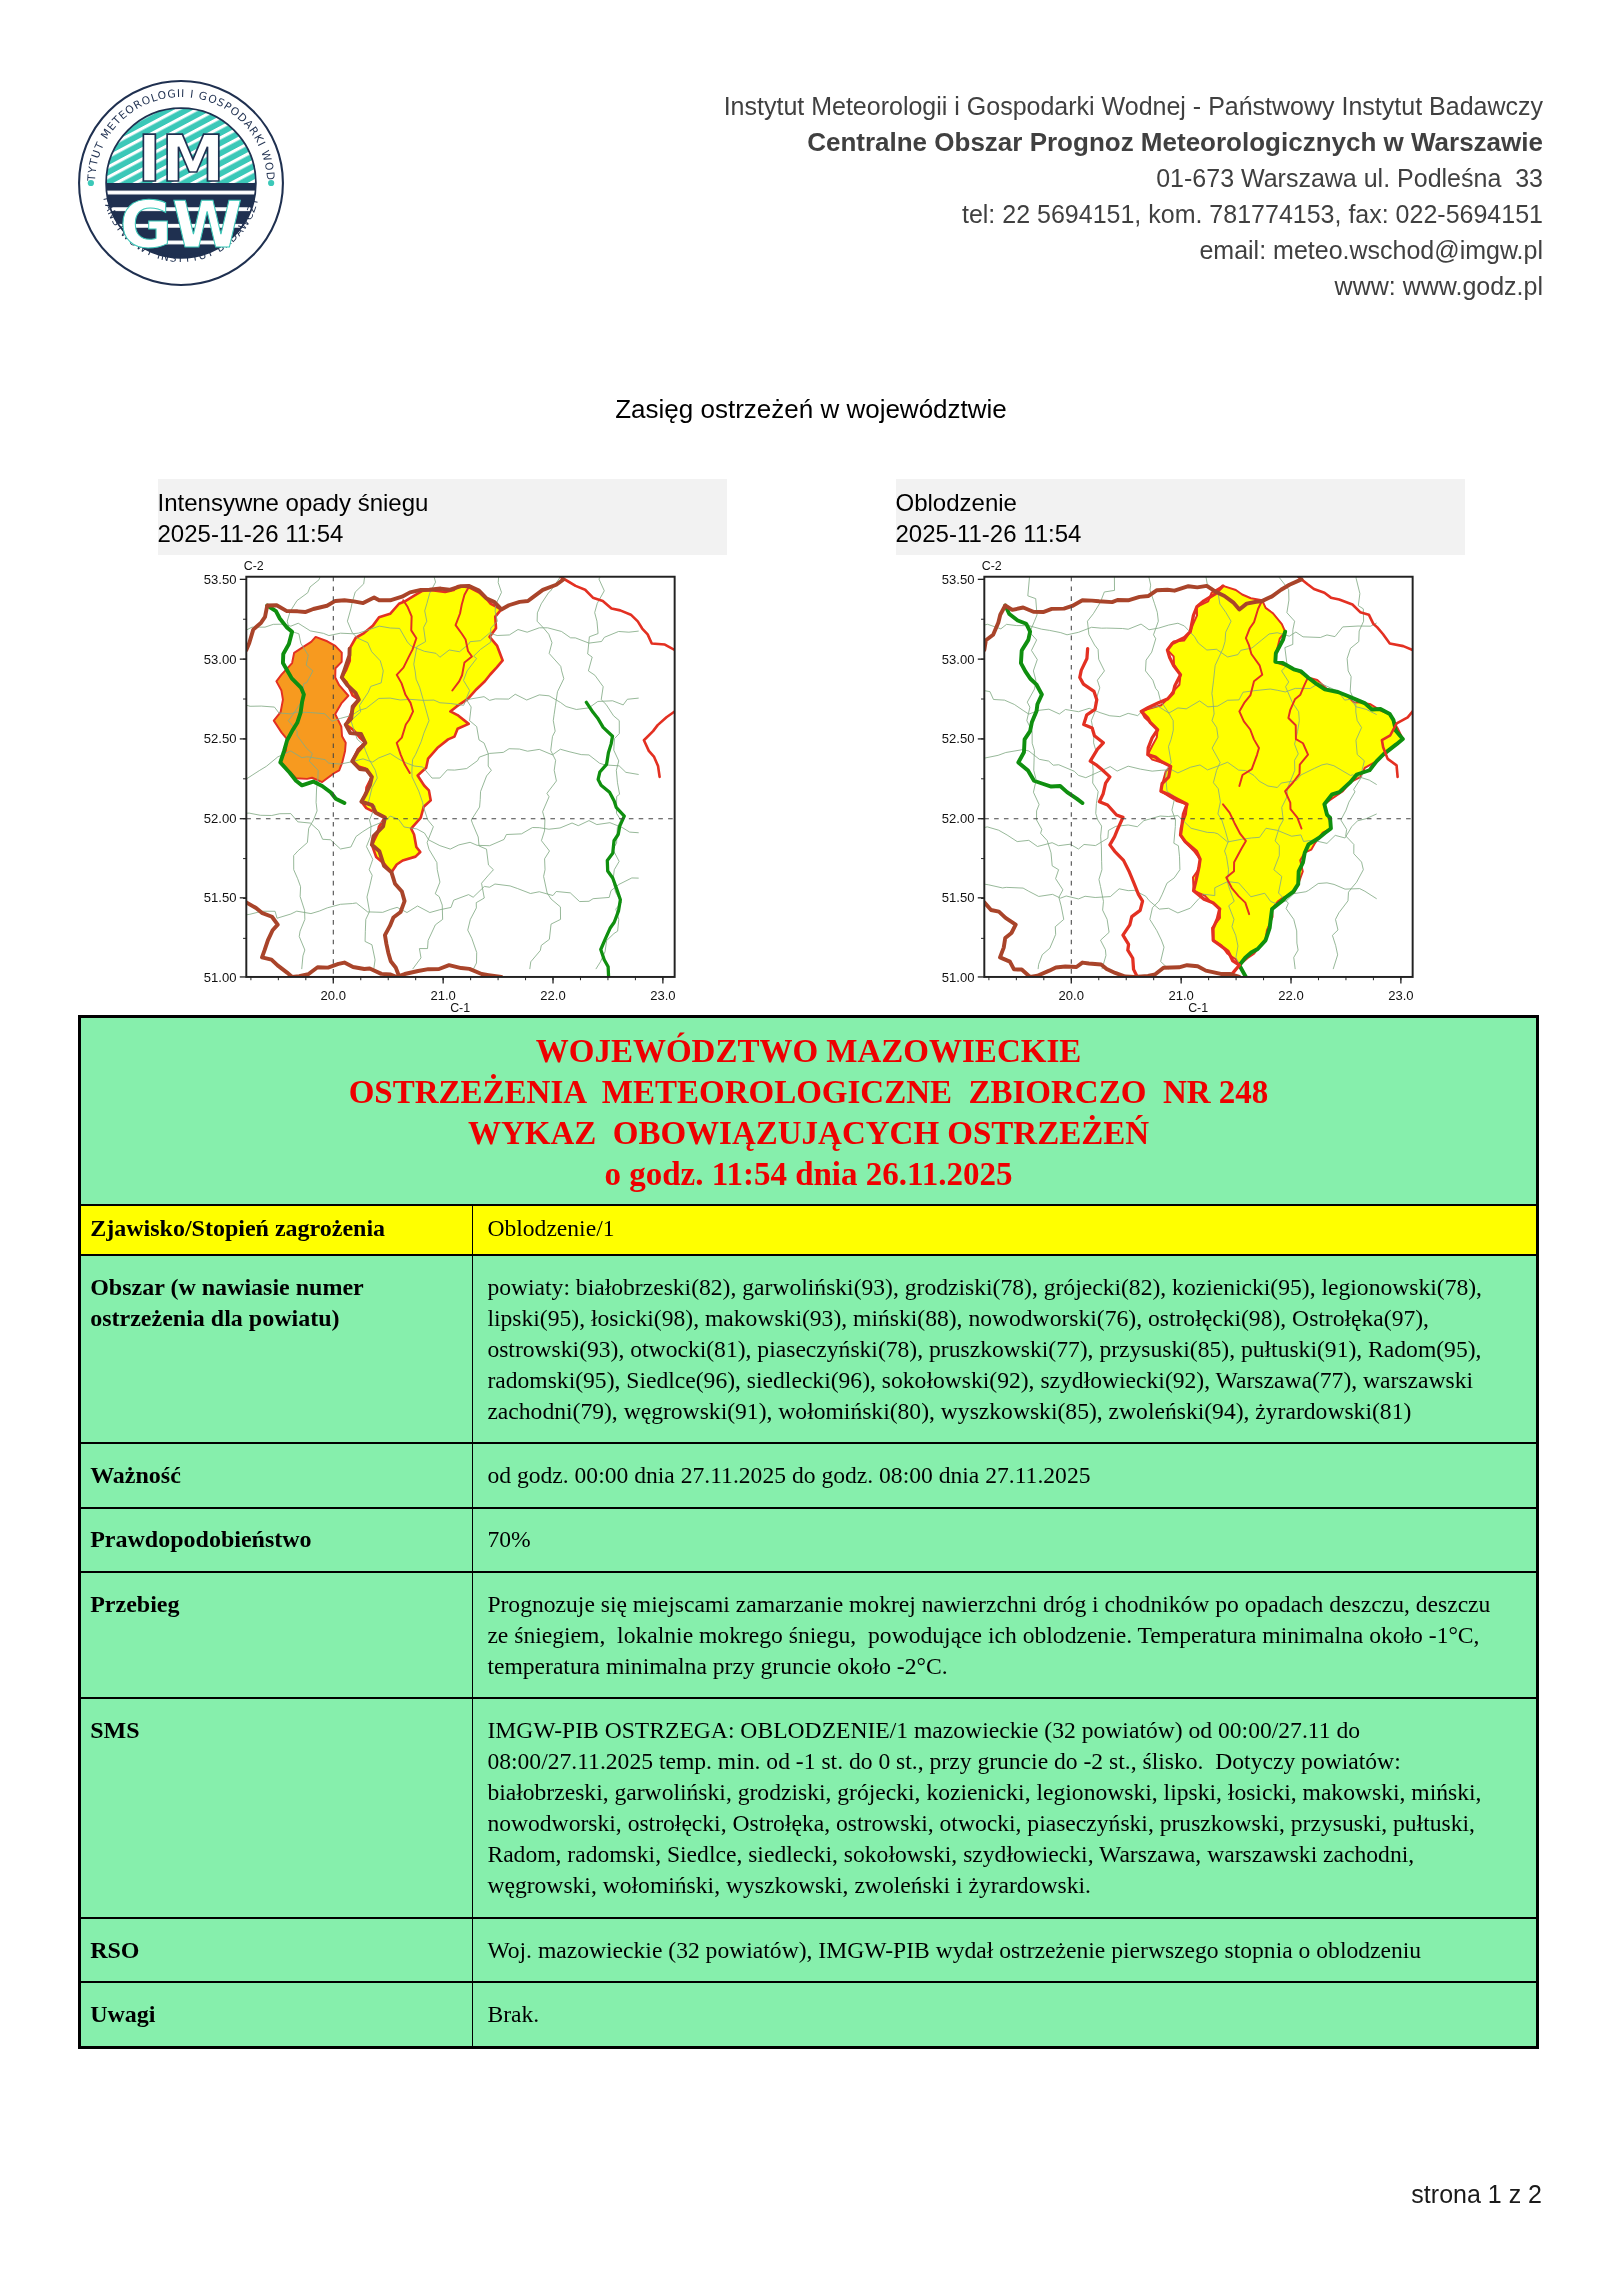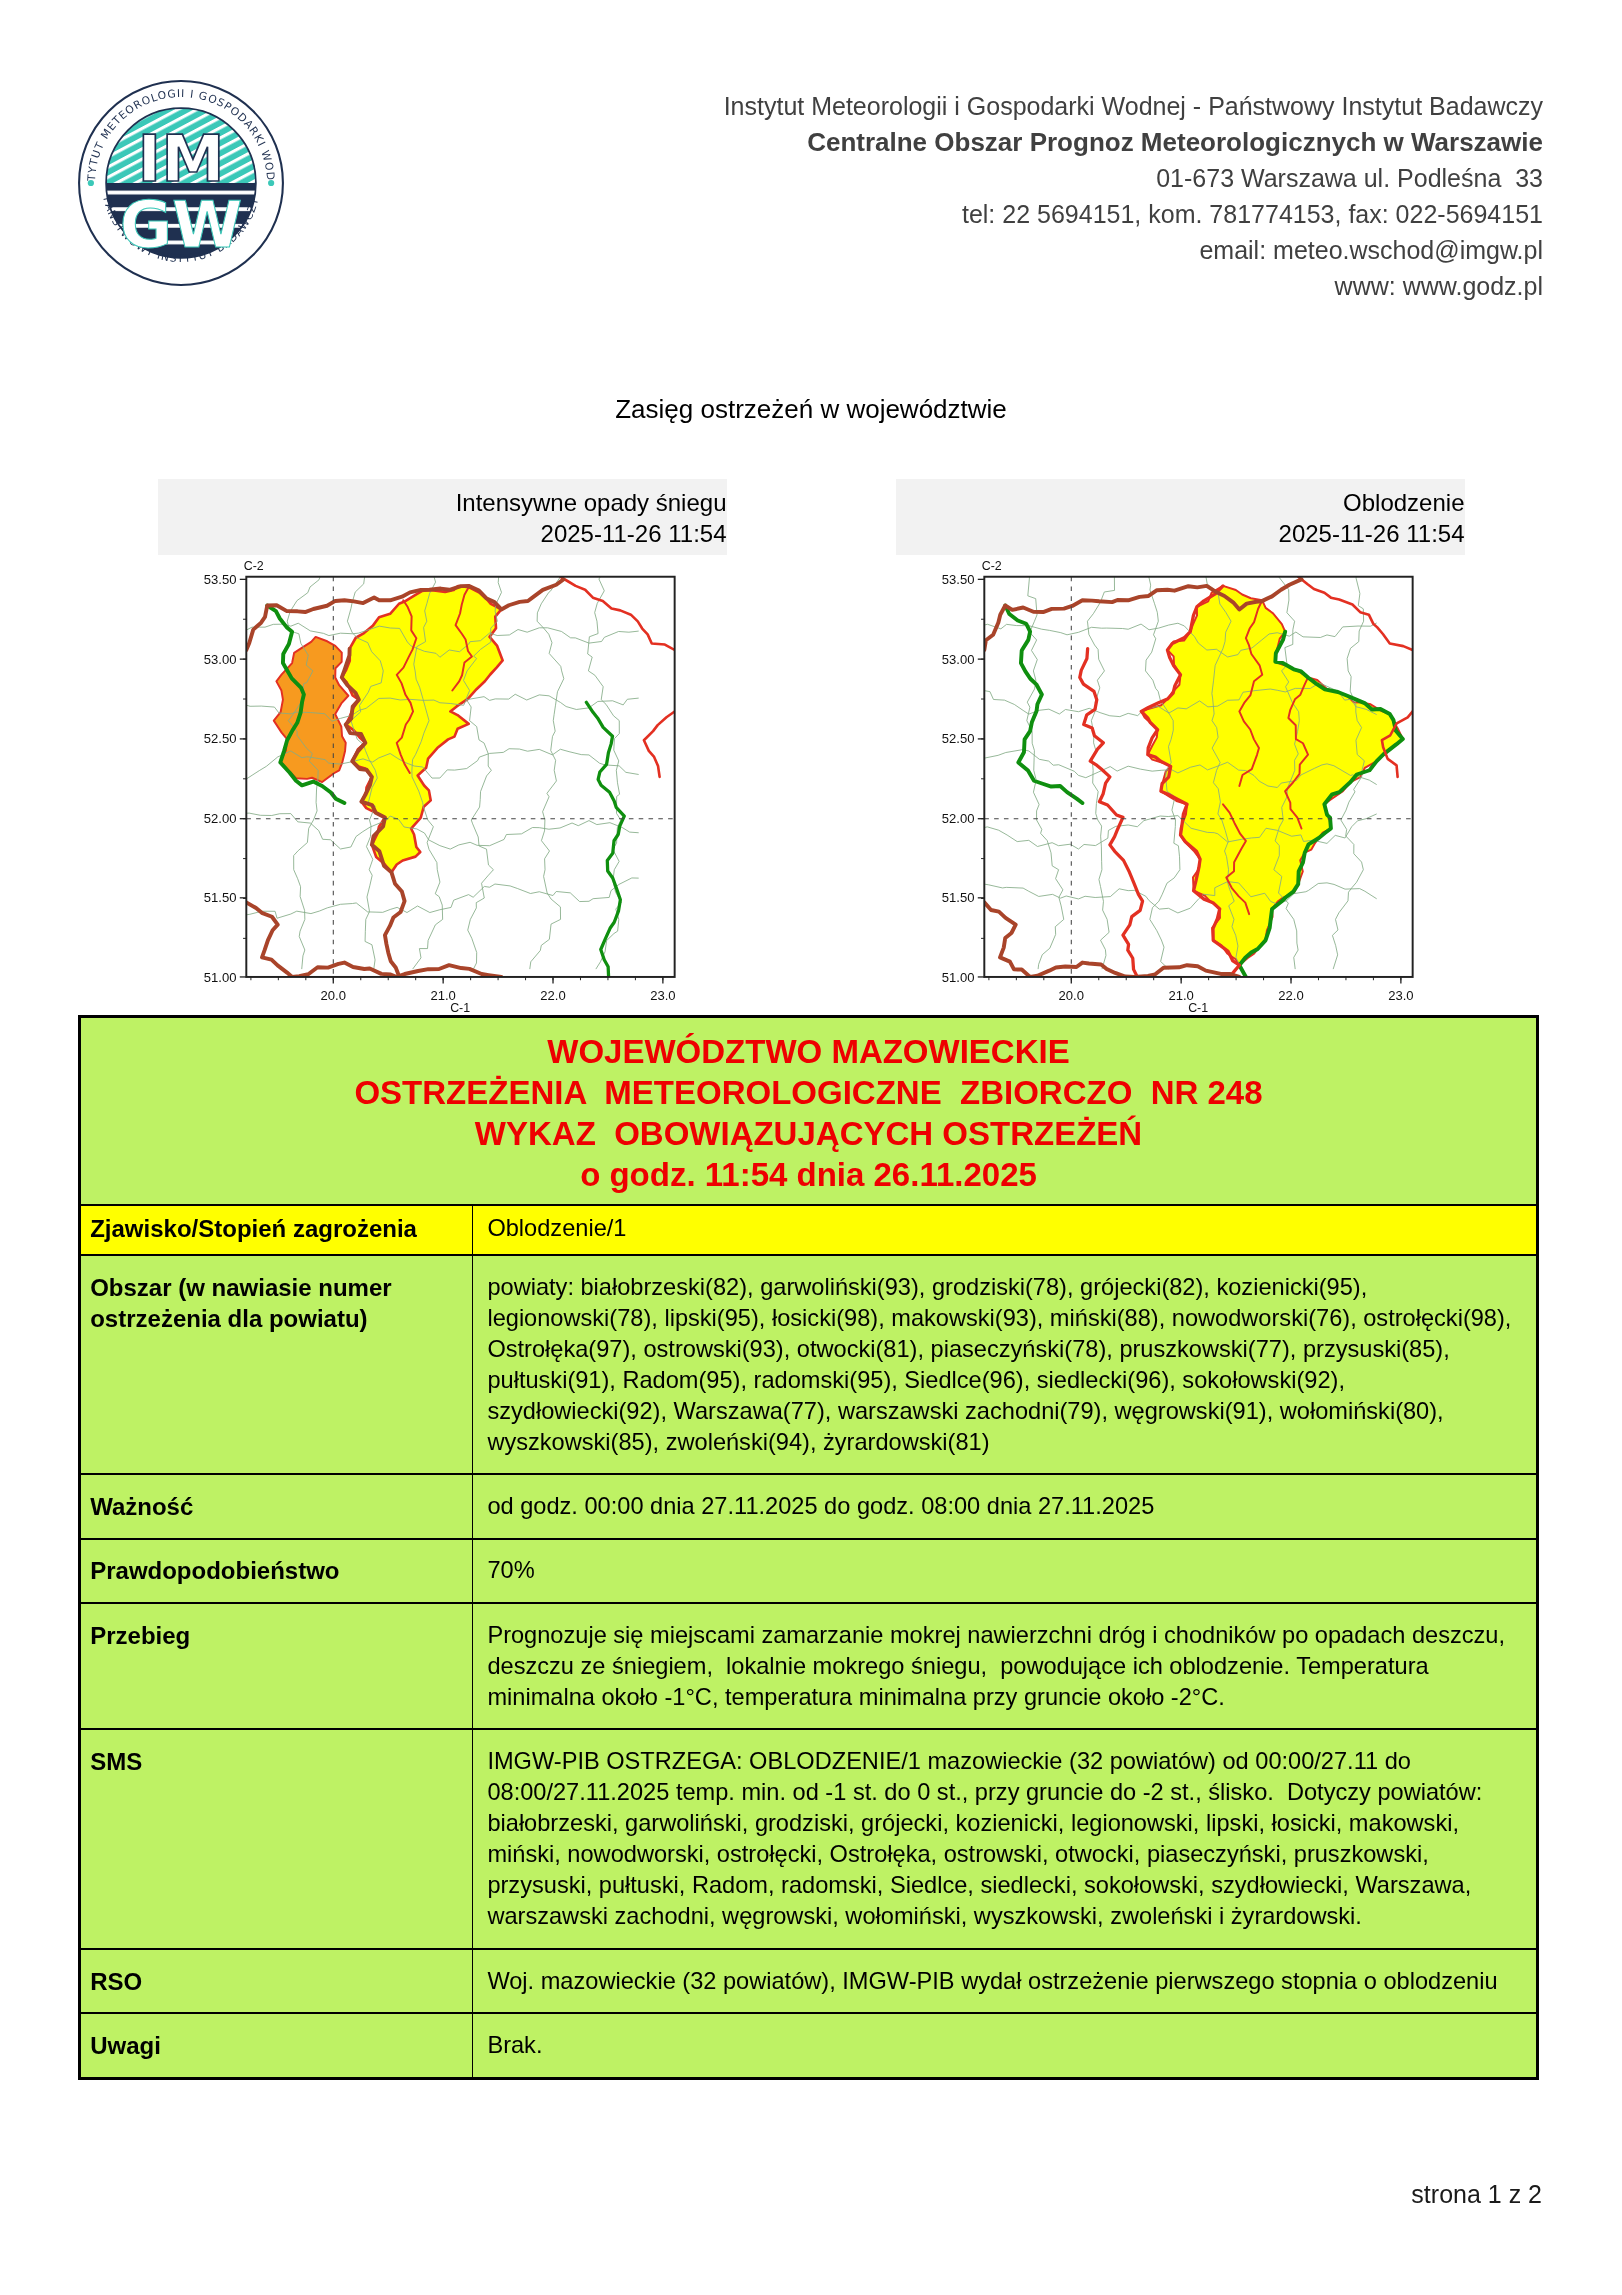--- a/index.html
+++ b/index.html
@@ -13,27 +13,27 @@
   .hdr-text{flex:1;text-align:right;color:#404040;font-size:25px;line-height:36px;padding-top:9.2px;}
   .hdr-text .hl2{font-weight:bold;font-size:26px;}
 
   
   .section-title{position:absolute;top:394px;left:0;width:100%;text-align:center;
                  font-size:26px;color:#000;}
 
   
   .maps-row{position:absolute;top:479px;left:0;width:100%;display:flex;justify-content:center;gap:169px;}
   .map-panel{width:569px;}
-  .map-header{background:#f2f2f2;text-align:right;font-size:24px;line-height:31px;padding:7.9px 0 6.5px;color:#000;}
+  .map-header{background:#f2f2f2;text-align:left;font-size:24px;line-height:31px;padding:7.9px 0 6.5px;color:#000;}
   .map-body{display:flex;justify-content:center;margin-top:1.3px;}
   svg.map{width:497px;height:458px;display:block;}
 
   
   .warn-table{position:absolute;top:1015px;left:78px;width:1461px;box-sizing:border-box;
-              border:3.3px solid #000;background:#bef264;font-family:Liberation Sans, sans-serif;}
+              border:3.3px solid #000;background:#86efac;font-family:Liberation Serif, serif;}
   .tbl-title{text-align:center;color:#ee0000;font-weight:bold;font-size:33px;line-height:41px;
              padding:13px 6.5px 9.2px;}
   .trow{display:grid;grid-template-columns:391px 1fr;border-top:2.6px solid #000;}
   .trow .lbl{padding:15.7px 10.5px 15.7px 9.2px;font-weight:bold;font-size:24px;line-height:31px;color:#000;}
   .trow .val{border-left:1.3px solid #000;padding:15.7px 19.6px 15.7px 14.4px;font-size:23.6px;line-height:31px;color:#000;}
   .trow.hl{background:#ffff00;}
   .trow.hl .lbl,.trow.hl .val{padding-top:7px;padding-bottom:9.8px;}
 
   .footer{position:absolute;top:2180px;right:80px;font-size:25px;color:#1a1a1a;}
 </style>

